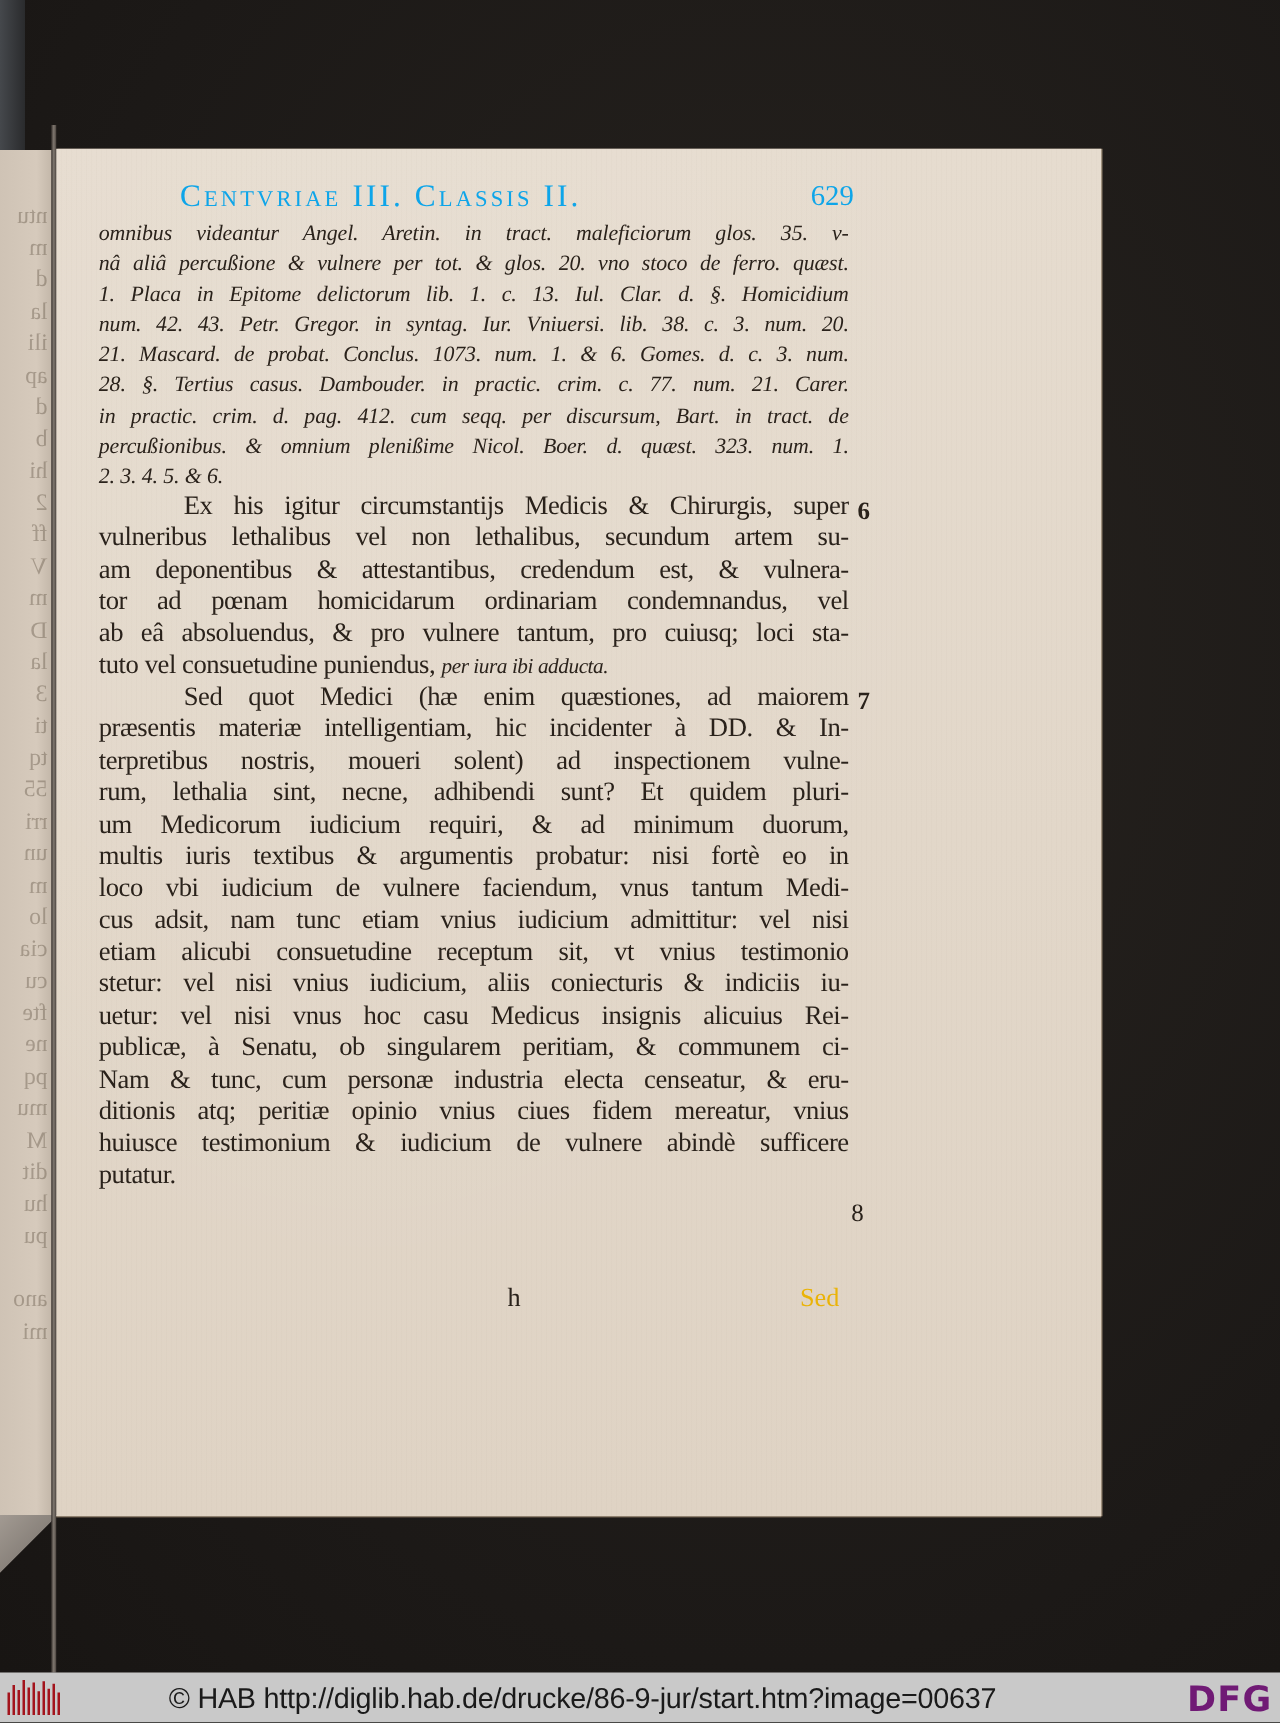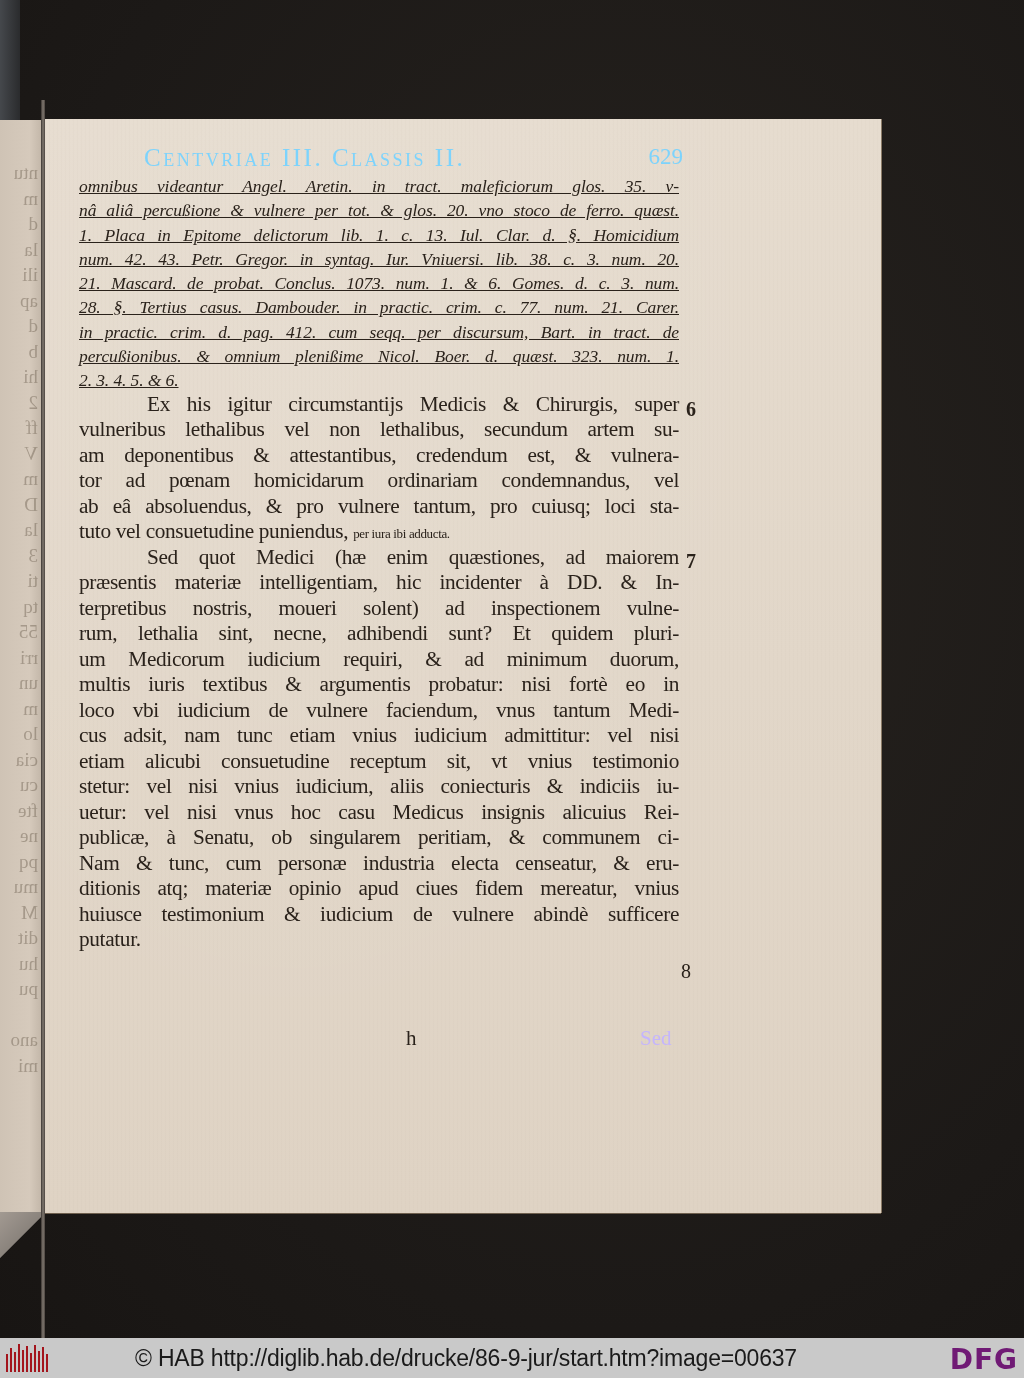--- a/index.html
+++ b/index.html
@@ -41,52 +41,52 @@
       linear-gradient(180deg, #e6dccf 0%, #e2d7c9 50%, #dfd3c4 100%);
     box-shadow: 1px 0 0 #8a7a66, 0 1px 0 #6e5f4e;
   }
   .page::after {
     content: ""; position: absolute; left: 0; top: 0; right: 0; bottom: 0;
     background: repeating-linear-gradient(90deg, rgba(120,100,80,0.025) 0px, rgba(120,100,80,0.025) 1px, transparent 1px, transparent 4px);
     pointer-events: none;
   }
   .running-head {
     position: absolute; left: 98px; top: 144px; width: 585px; height: 30px;
-    color: #7dd3fc;
+    color: #0ea5e9;
   }
   .running-head .title {
     position: absolute; left: 46px; top: 0; font-size: 25px; letter-spacing: 2.5px;
     font-variant: small-caps; white-space: nowrap;
   }
   .running-head .folio {
     position: absolute; right: 0; top: 0; font-size: 23px;
   }
   .text-block {
     position: absolute; left: 79px; top: 174px; width: 600px;
     color: #2a221b;
   }
   .line {
     height: 25.5px; line-height: 25.5px; white-space: nowrap;
     text-align: justify; text-align-last: justify; overflow: visible;
   }
   .line.last { text-align-last: left; }
   .note .line {
-    font-style: italic; font-size: 17.5px; letter-spacing: -0.1px; height: 24.3px; line-height: 24.3px; text-decoration: underline;
+    font-style: italic; font-size: 17.5px; letter-spacing: -0.1px; height: 24.3px; line-height: 24.3px;
   }
   .body-text .line { font-size: 21.3px; letter-spacing: -0.35px; }
   .indent { padding-left: 68px; }
-  .ital { font-size: 13px; }
+  .ital { font-style: italic; font-size: 17px; }
   .margin-num {
     position: absolute; font-size: 20px; color: #2a221b; font-weight: bold;
   }
   .signature {
     position: absolute; left: 406px; top: 1026px; font-size: 21px; color: #2a221b;
   }
   .catchword {
-    position: absolute; left: 640px; top: 1026px; font-size: 21px; color: #c4b5fd;
+    position: absolute; left: 640px; top: 1026px; font-size: 21px; color: #eab308;
   }
   .footer {
     position: absolute; left: 0; top: 1338px; width: 1024px; height: 40px;
     background: #c9c9c9; display: flex; align-items: center;
     font-family: "Liberation Sans", "DejaVu Sans", sans-serif;
   }
   .hab-logo {
     position: absolute; left: 6px; top: 6px; width: 42px; height: 28px;
     display: flex; gap: 2px; align-items: flex-end;
   }
@@ -185,21 +185,21 @@
     <div class="line">rum, lethalia sint, necne, adhibendi sunt? Et quidem pluri-</div>
     <div class="line">um Medicorum iudicium requiri, &amp; ad minimum duorum,</div>
     <div class="line">multis iuris textibus &amp; argumentis probatur: nisi fortè eo in</div>
     <div class="line">loco vbi iudicium de vulnere faciendum, vnus tantum Medi-</div>
     <div class="line">cus adsit, nam tunc etiam vnius iudicium admittitur: vel nisi</div>
     <div class="line">etiam alicubi consuetudine receptum sit, vt vnius testimonio</div>
     <div class="line">stetur: vel nisi vnius iudicium, aliis coniecturis &amp; indiciis iu-</div>
     <div class="line">uetur: vel nisi vnus hoc casu Medicus insignis alicuius Rei-</div>
     <div class="line">publicæ, à Senatu, ob singularem peritiam, &amp; communem ci-</div>
     <div class="line">Nam &amp; tunc, cum personæ industria electa censeatur, &amp; eru-</div>
-    <div class="line">ditionis atq; materiæ opinio apud ciues fidem mereatur, vnius</div>
+    <div class="line">ditionis atq; peritiæ opinio vnius ciues fidem mereatur, vnius</div>
     <div class="line">huiusce testimonium &amp; iudicium de vulnere abindè sufficere</div>
     <div class="line last">putatur.</div>
   </div>
 
 </div>
 
 <span class="margin-num" style="left:686px; top:398px;">6</span>
 <span class="margin-num" style="left:686px; top:550px;">7</span>
 <span class="margin-num" style="left:681px; top:960px; font-weight:normal;">8</span>
 

